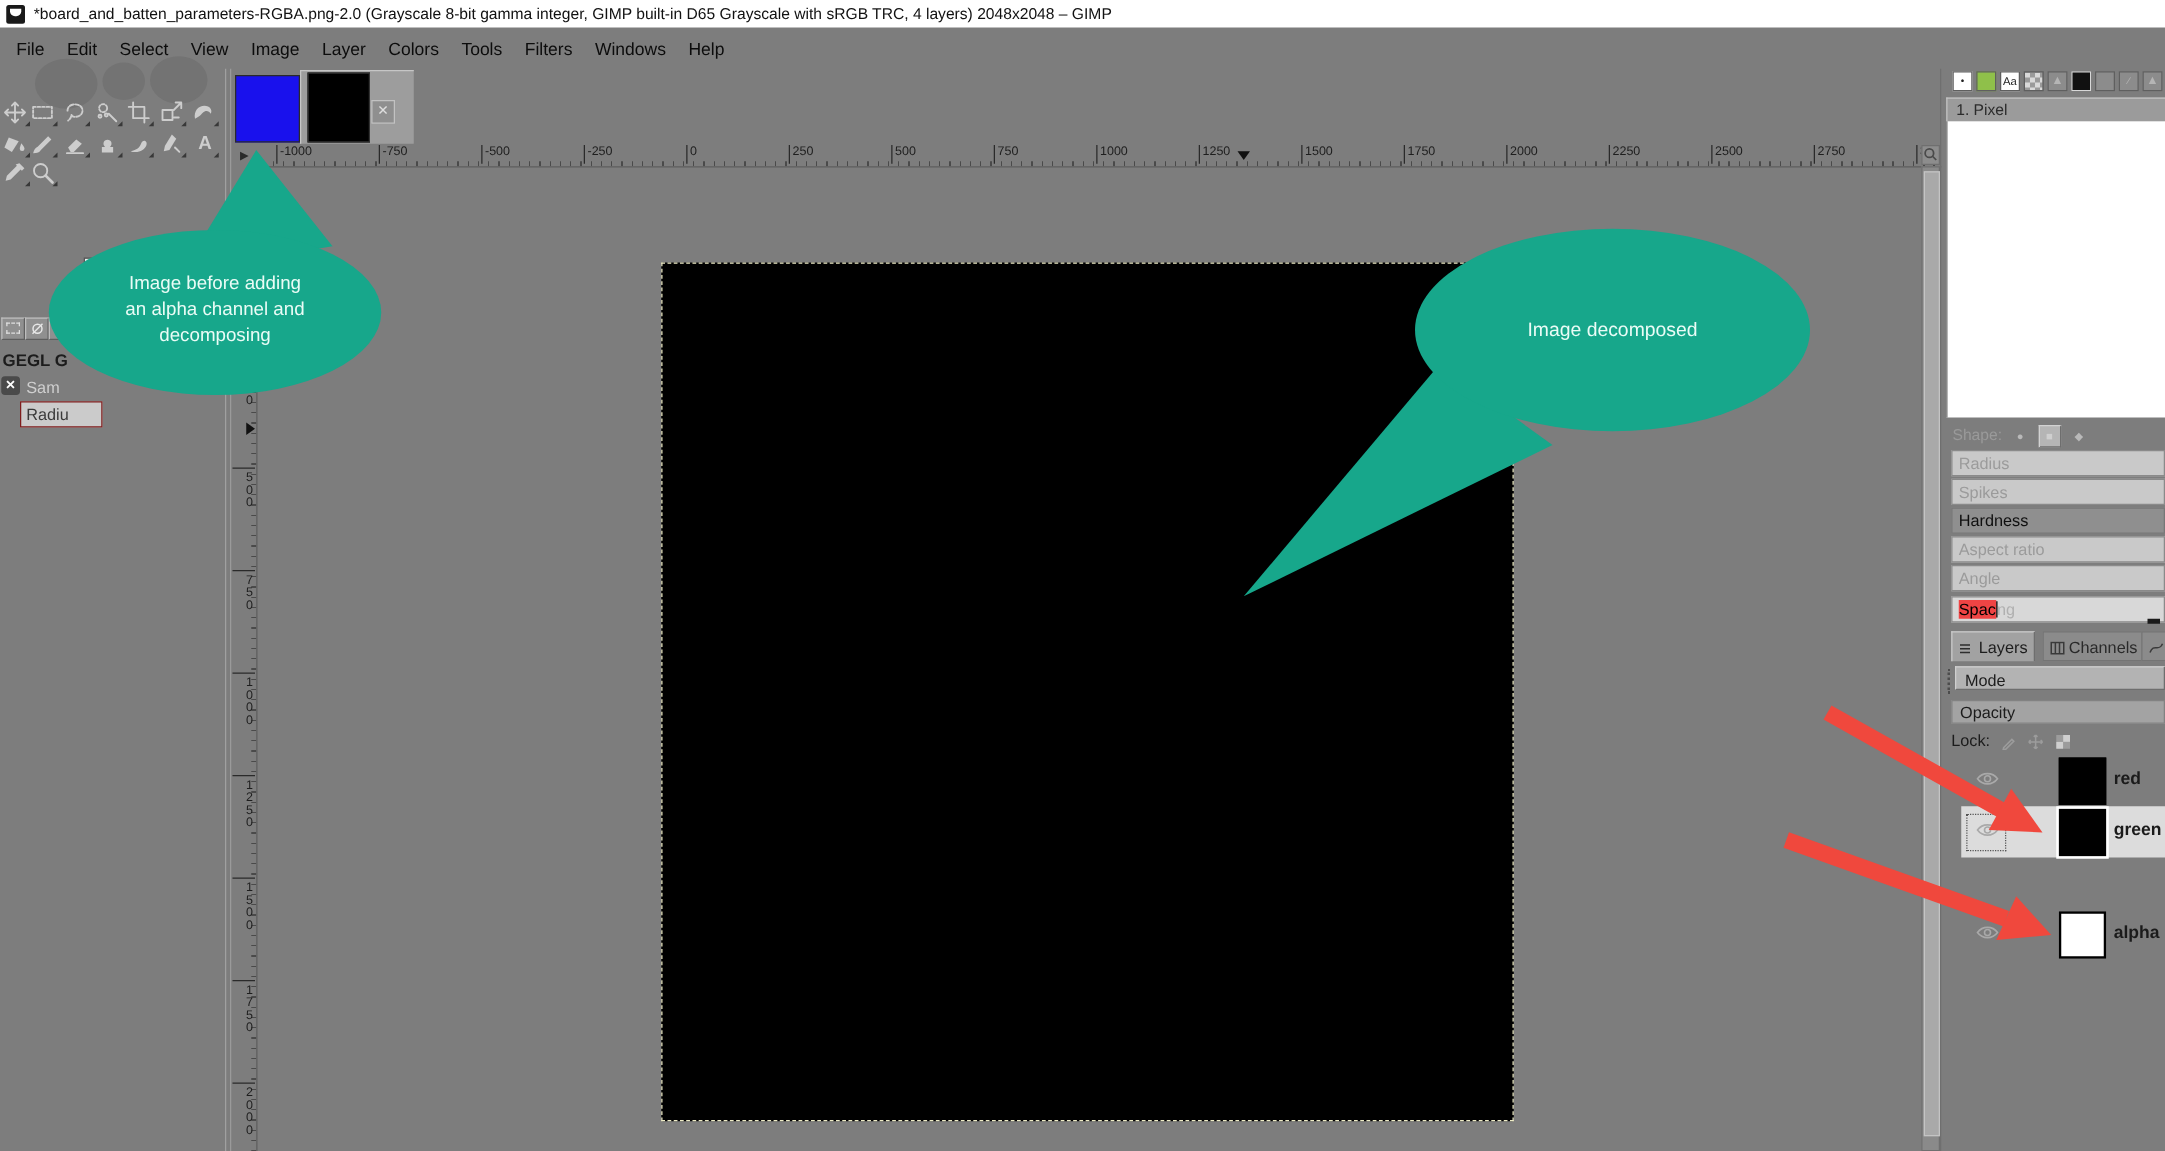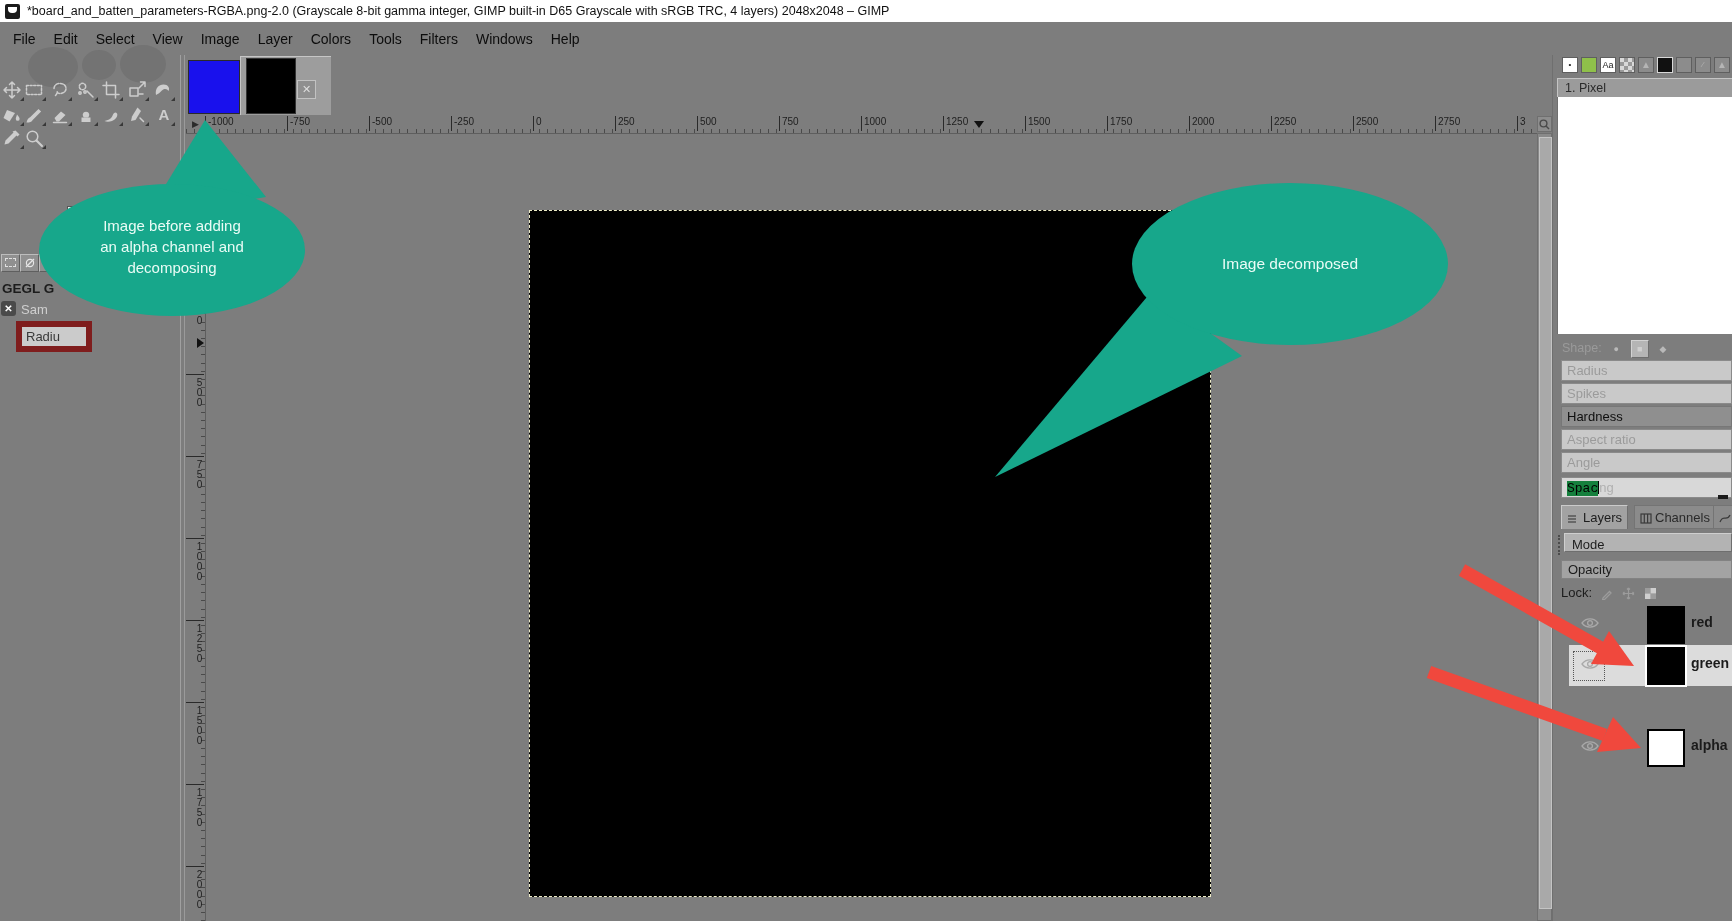--- a/index.html
+++ b/index.html
@@ -25,33 +25,33 @@
   .swap-colors{left:96px;top:149px;font-size:13px;color:#d8d8d8;transform:rotate(-45deg);}
   .reset-colors{left:67px;top:177px;width:9px;height:9px;background:#fff;border:1px solid #444;}
   .reset-colors:after{content:"";position:absolute;left:-2px;top:-2px;width:6px;height:6px;background:#000;border:1px solid #fff;}
   .mini-btn{position:absolute;top:199px;width:17px;height:16px;background:#909090;border-top:1px solid #bdbdbd;border-left:1px solid #bdbdbd;
             border-right:1px solid #5f5f5f;border-bottom:1px solid #5f5f5f;color:#e9e9e9;font-size:11px;line-height:15px;text-align:center;}
   .mini-rect{display:inline-block;width:9px;height:7px;border:1px dashed #e0e0e0;margin-top:3px;}
   .gegl-label{left:2px;top:226px;font-size:13.5px;font-weight:bold;color:#1c1c1c;}
   .x-chip{left:1px;top:246px;width:15px;height:15px;background:#4a4a4a;border-radius:3px;color:#fff;font-size:10px;font-weight:bold;
           text-align:center;line-height:15px;}
   .sam-label{left:21px;top:247px;font-size:13px;color:#cfcfcf;}
-  .radius-field{left:16px;top:266px;width:60px;height:19px;background:#cbcbcb;border:6px solid #7f1d1d;font-size:13px;color:#3a3a3a;
+  .radius-field{left:16px;top:266px;width:60px;height:19px;background:#cbcbcb;border:1px solid #7f1d1d;font-size:13px;color:#3a3a3a;
                 padding-left:4px;line-height:19px;}
   .vdiv1{left:180px;top:55px;width:1px;height:866px;background:#a0a0a0;}
   .vdiv2{left:184px;top:55px;width:1px;height:866px;background:#9a9a9a;}
   
   .tab-active-bg{left:240px;top:56px;width:90px;height:58px;background:#9d9d9d;border-top:1px solid #c6c6c6;border-left:1px solid #c6c6c6;}
   .thumb-blue{left:188px;top:60px;width:50px;height:52px;background:#1911ed;border:1px solid #2a2a2a;}
   .thumb-black{left:246px;top:58px;width:48px;height:54px;background:#000;border:1px solid #333;}
   .tab-close{left:297px;top:80px;width:17px;height:17px;background:#8f8f8f;border:1px solid #c2c2c2;color:#dedede;font-size:11px;
              line-height:16px;text-align:center;}
   
   .ruler-corner{left:186px;top:116px;width:19px;height:17px;font-size:9px;color:#2a2a2a;line-height:17px;text-align:center;}
-  .h-ruler{left:186px;top:116px;width:1351px;height:17px;border-bottom:1px solid#5e5e5e;
+  .h-ruler{left:202px;top:116px;width:1351px;height:17px;border-bottom:1px solid#5e5e5e;
      background-image:repeating-linear-gradient(to right,#4a4a4a 0 1px,transparent 1px 8.2px);
      background-size:100% 4px;background-position:0 13px;background-repeat:no-repeat;}
   .h-label{position:absolute;top:0;height:15px;border-left:1px solid #2a2a2a;padding-left:2px;font-size:10px;color:#1e1e1e;}
   .h-marker{position:absolute;width:0;height:0;border-left:5px solid transparent;border-right:5px solid transparent;border-top:7px solid #111;}
   .v-ruler{left:186px;top:133px;width:19px;height:788px;border-right:1px solid #5e5e5e;
      background-image:repeating-linear-gradient(to bottom,#4a4a4a 0 1px,transparent 1px 8.2px);
      background-size:4px 100%;background-position:15px 0;background-repeat:no-repeat;}
   .v-label{position:absolute;left:0;width:18px;border-top:1px solid #2a2a2a;font-size:10px;color:#1e1e1e;
            writing-mode:vertical-rl;text-orientation:upright;letter-spacing:-1px;padding-top:2px;line-height:10px;}
   .v-marker{position:absolute;width:0;height:0;border-top:5px solid transparent;border-bottom:5px solid transparent;border-left:7px solid #111;}
@@ -67,21 +67,21 @@
   .brush-header{left:1557px;top:78px;width:175px;height:19px;background:#9b9b9b;border-top:1px solid #c4c4c4;border-left:1px solid #c4c4c4;
                 font-size:12.5px;color:#2b2b2b;line-height:19px;padding-left:7px;box-sizing:border-box;}
   .brush-preview{left:1557px;top:97px;width:175px;height:237px;background:#ffffff;border-left:1px solid #6f6f6f;box-sizing:border-box;}
   .shape-row{left:1557px;top:338px;width:175px;height:20px;font-size:12.5px;color:#9a9a9a;line-height:20px;padding-left:5px;box-sizing:border-box;}
   .shape-btn{display:inline-block;width:16px;height:16px;text-align:center;line-height:16px;font-size:9px;color:#b9b9b9;vertical-align:middle;margin-left:3px;}
   .shape-btn.sel{background:#b5b5b5;border:1px solid #d2d2d2;border-right-color:#6e6e6e;border-bottom-color:#6e6e6e;color:#cfcfcf;}
   .slider{left:1561px;width:171px;height:21px;background:#c9c9c9;border:1px solid #8a8a8a;font-size:13px;color:#9b9b9b;
           line-height:20px;padding-left:5px;box-sizing:border-box;}
   .slider.active{background:#8f8f8f;color:#0f0f0f;border-color:#777;}
   .slider.editing{background:#d8d8d8;color:#b0b0b0;}
-  .sel-text{background:#15803d;color:#000;font-family:Liberation Mono, monospace;}
+  .sel-text{background:#ef4444;color:#000;}
   .caret{display:inline-block;width:1px;height:13px;background:#000;vertical-align:-2px;}
   .ptab{position:absolute;top:505px;height:24px;font-size:13px;color:#1d1d1d;line-height:24px;padding:0 5px;box-sizing:border-box;white-space:nowrap;}
   .ptab .ticon{display:inline-block;vertical-align:-2px;margin-right:3px;}
   .ptab.on{background:#a2a2a2;border-top:1px solid #cacaca;border-left:1px solid #cacaca;border-right:1px solid #6e6e6e;}
   .ptab.off{background:#8b8b8b;color:#2a2a2a;border:1px solid #747474;}
   .tab-dash{left:1718px;top:495px;width:10px;height:4px;background:#1a1a1a;}
   .mode-row{left:1564px;top:533px;width:168px;height:19px;background:#b3b3b3;border:1px solid #cfcfcf;border-right-color:#6e6e6e;
             border-bottom-color:#6e6e6e;font-size:13px;color:#1d1d1d;line-height:22px;padding-left:7px;box-sizing:border-box;}
   .mode-grip{left:1558px;top:535px;width:3px;height:20px;border-left:2px dotted #4c4c4c;}
   .opacity-row{left:1561px;top:560px;width:171px;height:19px;background:#a3a3a3;border:1px solid #828282;font-size:13px;color:#1c1c1c;

